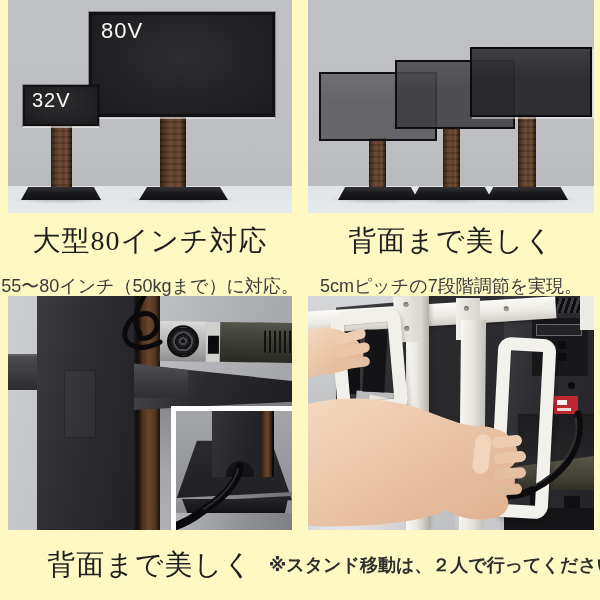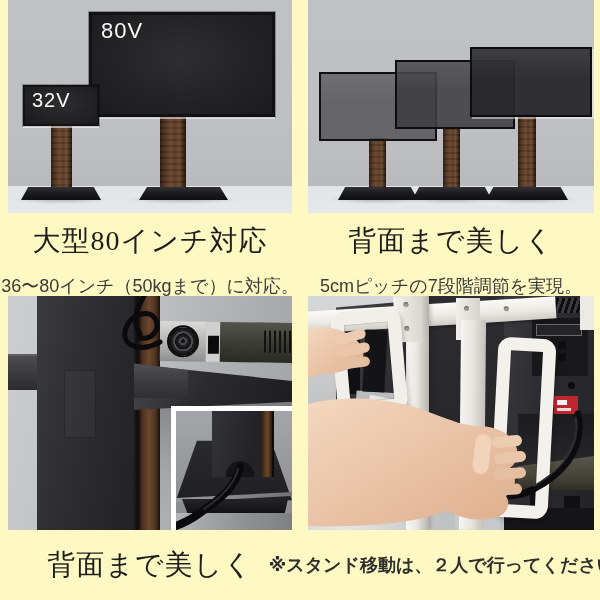--- a/index.html
+++ b/index.html
@@ -184,21 +184,21 @@
         <span class="tvlabel">80V</span>
       </div>
       <div class="abs pole pole32"></div>
       <div class="abs base base32"></div>
       <div class="tv tv32">
         <span class="tvlabel">32V</span>
       </div>
     </div>
     <div class="caption cap-top cap-left">
       <h2>大型80インチ対応</h2>
-      <p>36〜80インチ（50kgまで）に対応。</p>
+      <p>55〜80インチ（50kgまで）に対応。</p>
     </div>
   </section>
 
   <section class="abs">
     <div class="scene scene2">
       <div class="abs shadow hsh1"></div>
       <div class="abs shadow hsh2"></div>
       <div class="abs shadow hsh3"></div>
       <div class="abs pole hpole1"></div>
       <div class="abs pole hpole2"></div>

